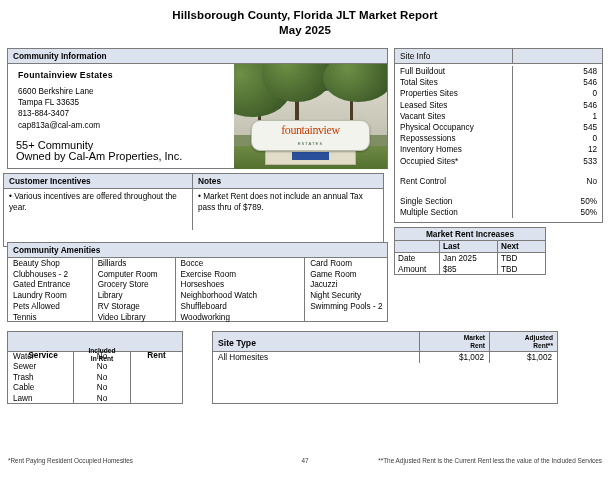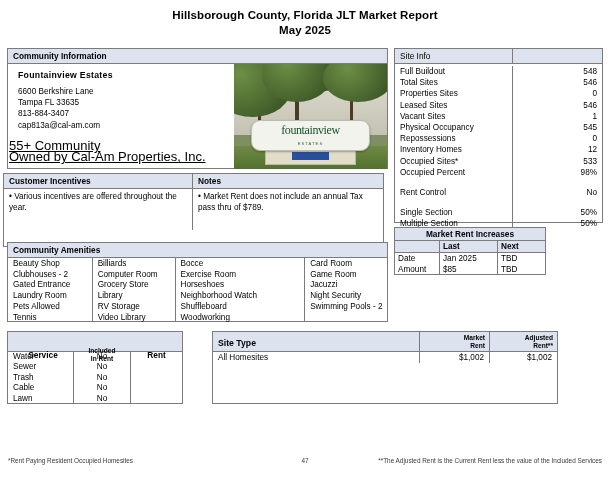--- a/index.html
+++ b/index.html
@@ -54,22 +54,22 @@
   #community-info .body { position: relative; height: 105px; }
   .ci-name {
     position: absolute; left: 10px; top: 6px;
     font-size: 8.7px; font-weight: bold; letter-spacing: .3px;
   }
   .ci-addr {
     position: absolute; left: 10px; top: 22px;
     font-size: 8.2px; line-height: 11.2px;
   }
   .ci-extra {
-    position: absolute; left: 1px; top: 76px;
-    font-size: 13px; line-height: 11.2px; text-decoration: underline;
+    position: absolute; left: 8px; top: 76px;
+    font-size: 11px; line-height: 11.2px;
   }
   
   #community-photo {
     position: absolute; right: 0px; top: 0px;
     width: 153px; height: 105px;
     overflow: hidden;
     background: #7f8e63;
   }
   .ph-sky { position:absolute; left:0; top:0; width:100%; height:42%;
             background: linear-gradient(#cfd6d0, #b8c2ba); }
@@ -91,21 +91,21 @@
   .ph-k2 { left:40%; top:22%; width:4px; height:40%; }
   .ph-k3 { left:76%; top:24%; width:3px; height:32%; }
   .ph-sign {
     position:absolute; left:11%; top:53%; width:78%; height:30%;
     background:#f2f3ec; border:1px solid #b9bdae; border-radius:9px;
     box-shadow:0 1px 2px rgba(0,0,0,.3);
   }
   .ph-signtext {
     position:absolute; left:0; top:10%; width:100%;
     text-align:center; font-family:"Liberation Serif", serif;
-    font-size:12px; color:#14532d; letter-spacing:-0.4px; line-height:13px;
+    font-size:12px; color:#c2410c; letter-spacing:-0.4px; line-height:13px;
   }
   .ph-signsub {
     position:absolute; left:0; top:70%; width:100%;
     text-align:center; font-size:4.2px; color:#3a5a39; letter-spacing:1px;
   }
   .ph-base {
     position:absolute; left:20%; top:81%; width:60%; height:15%;
     background:#e2ddc8; border:1px solid #bdb8a2;
   }
   .ph-plate {
@@ -274,24 +274,20 @@
         <div class="cellR">0</div>
       </div>
       <div class="si-row">
         <div class="cellL">Inventory Homes</div>
         <div class="cellR">12</div>
       </div>
       <div class="si-row">
         <div class="cellL">Occupied Sites*</div>
         <div class="cellR">533</div>
       </div>
-      <div class="si-row">
-        <div class="cellL">Occupied Percent</div>
-        <div class="cellR">98%</div>
-      </div>
 
       <div class="si-row si-gap">
           <div></div>
           <div></div>
         </div>
 
       <div class="si-row">
         <div class="cellL">Rent Control</div>
         <div class="cellR">No</div>
       </div>

